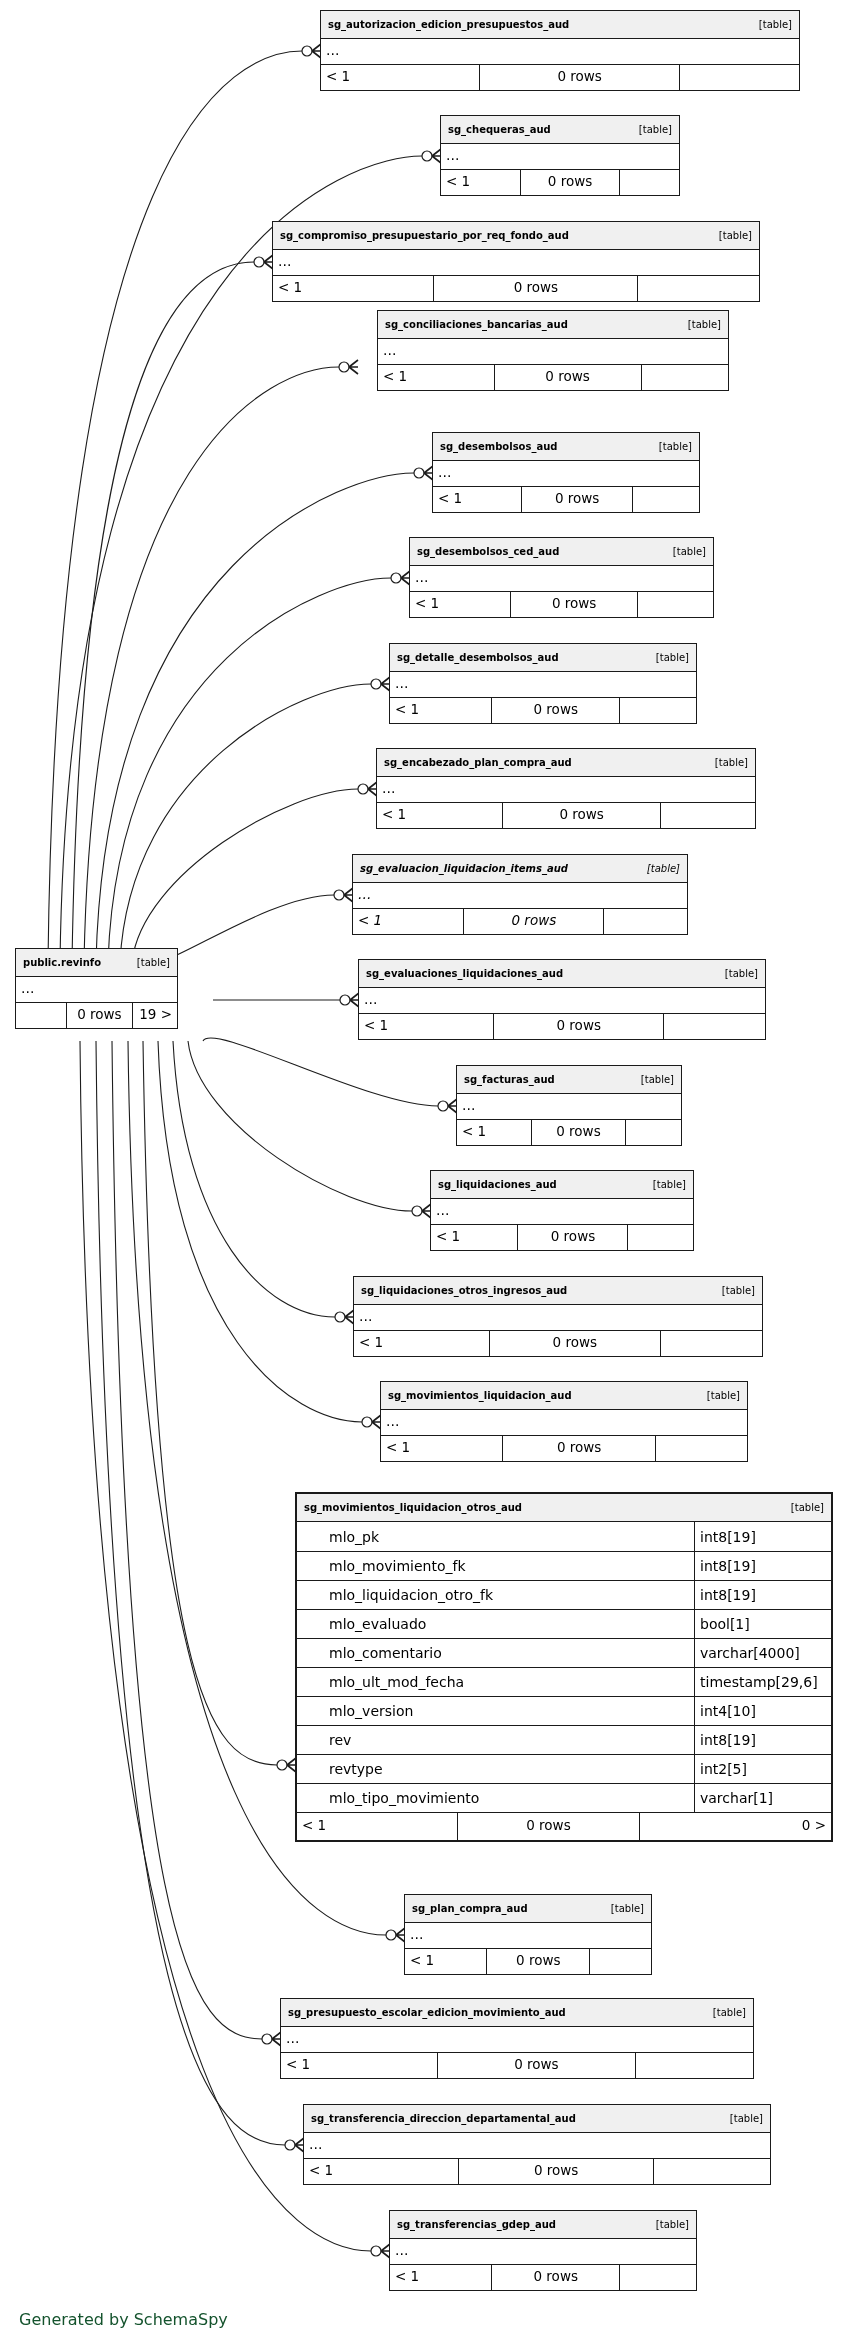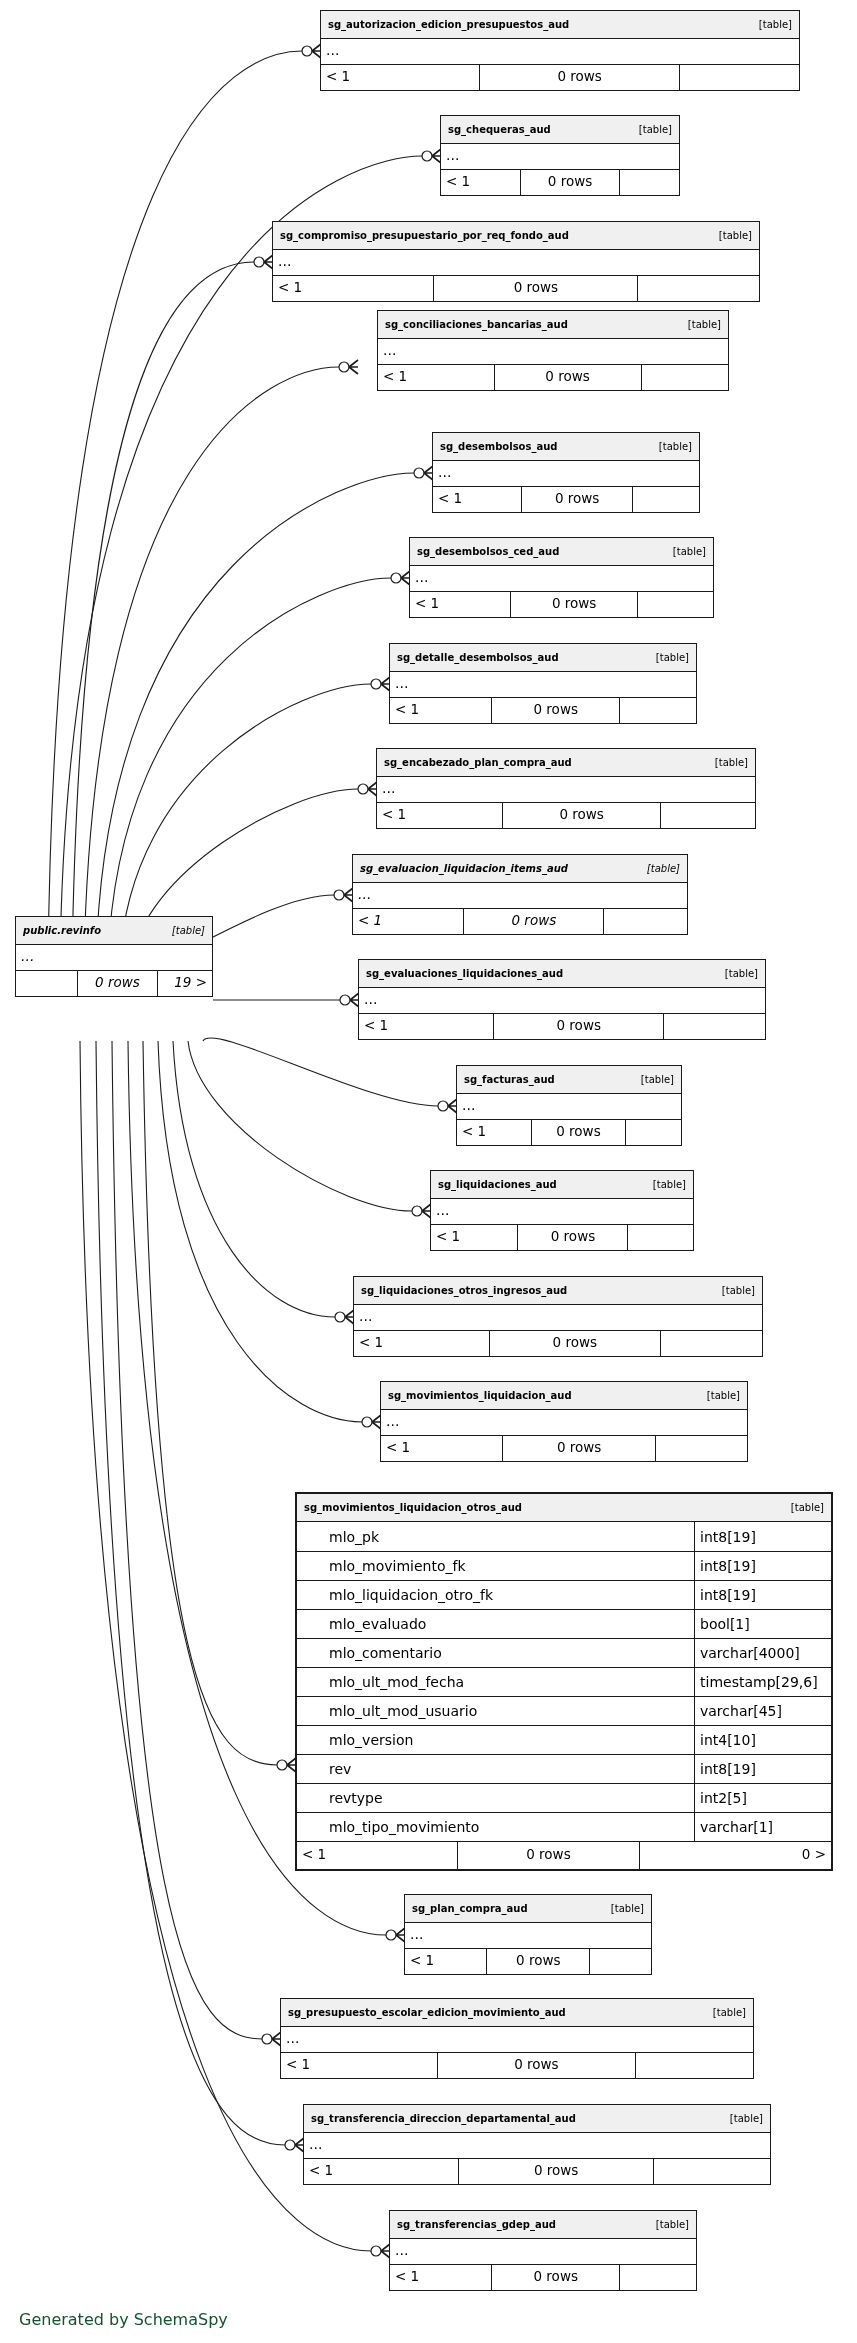--- a/index.html
+++ b/index.html
@@ -344,24 +344,20 @@
       </div>
       <div class="col-row">
         <div class="col-name">mlo_comentario</div>
         <div class="col-type">varchar[4000]</div>
       </div>
       <div class="col-row">
         <div class="col-name">mlo_ult_mod_fecha</div>
         <div class="col-type">timestamp[29,6]</div>
       </div>
       <div class="col-row">
-        <div class="col-name">mlo_ult_mod_usuario</div>
-        <div class="col-type">varchar[45]</div>
-      </div>
-      <div class="col-row">
         <div class="col-name">mlo_version</div>
         <div class="col-type">int4[10]</div>
       </div>
       <div class="col-row">
         <div class="col-name">rev</div>
         <div class="col-type">int8[19]</div>
       </div>
       <div class="col-row">
         <div class="col-name">revtype</div>
         <div class="col-type">int2[5]</div>
@@ -419,21 +415,21 @@
       </div>
       <div class="ellipsis-row">...</div>
       <div class="tbl-footer">
         <div class="fcell f0">&lt; 1</div>
         <div class="fcell f1">0 rows</div>
         <div class="fcell f2"></div>
       </div>
     </div>
   </div>
 
-<div class="tbl" id="revinfo-node" style="left:15px; top:916px; width:198px;font-style:italic;">
+<div class="tbl" id="revinfo-node" style="left:15px; top:948px; width:163px;">
   <div class="tbl-header">
     <span class="tbl-name">public.revinfo</span>
     <span class="tbl-tag">[table]</span>
   </div>
   <div class="ellipsis-row">...</div>
   <div class="tbl-footer">
     <div class="fcell f0"></div>
     <div class="fcell f1">0 rows</div>
     <div class="fcell f2">19 &gt;</div>
   </div>

